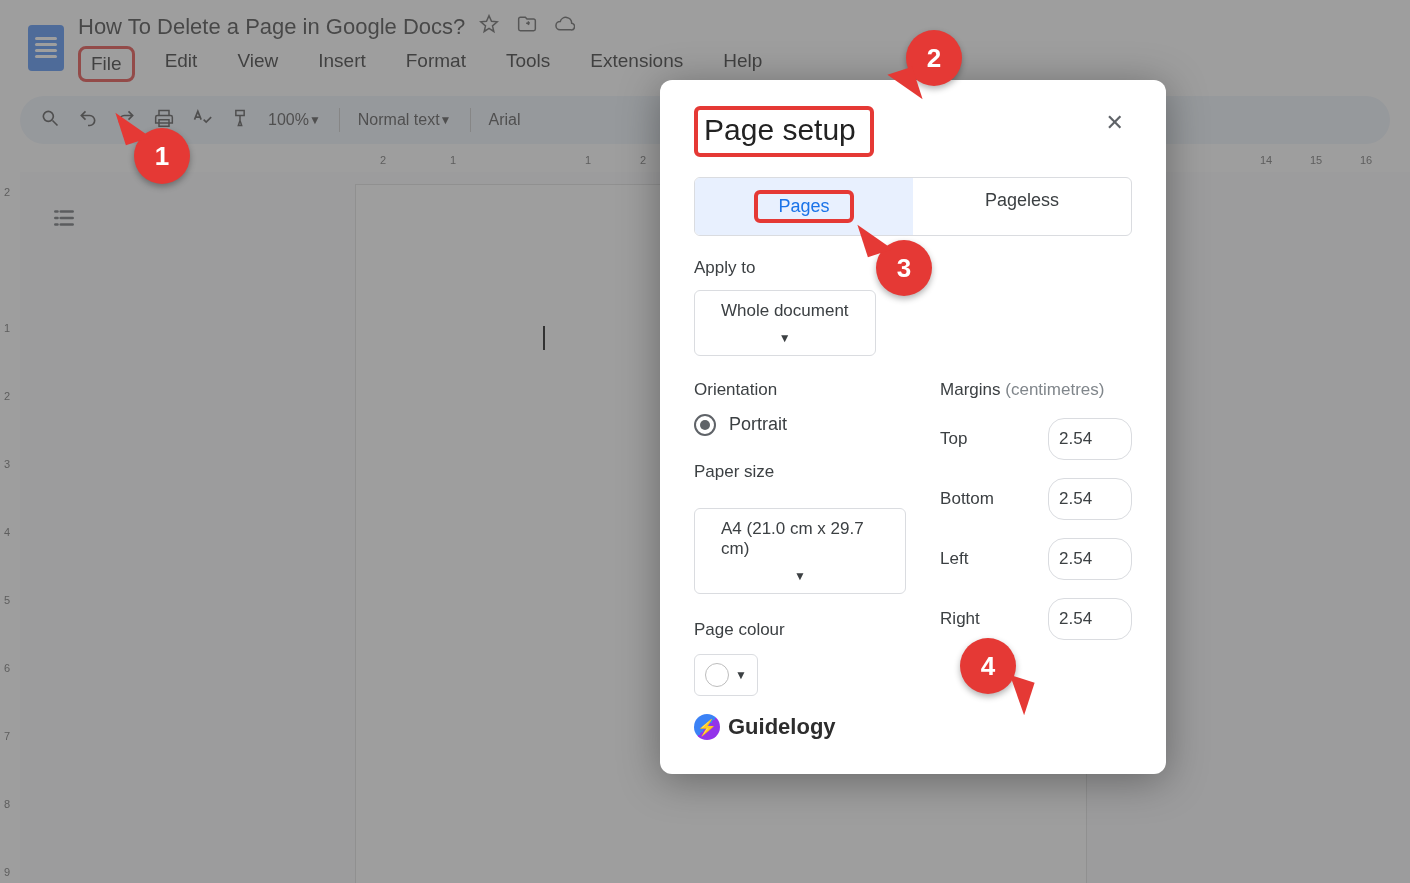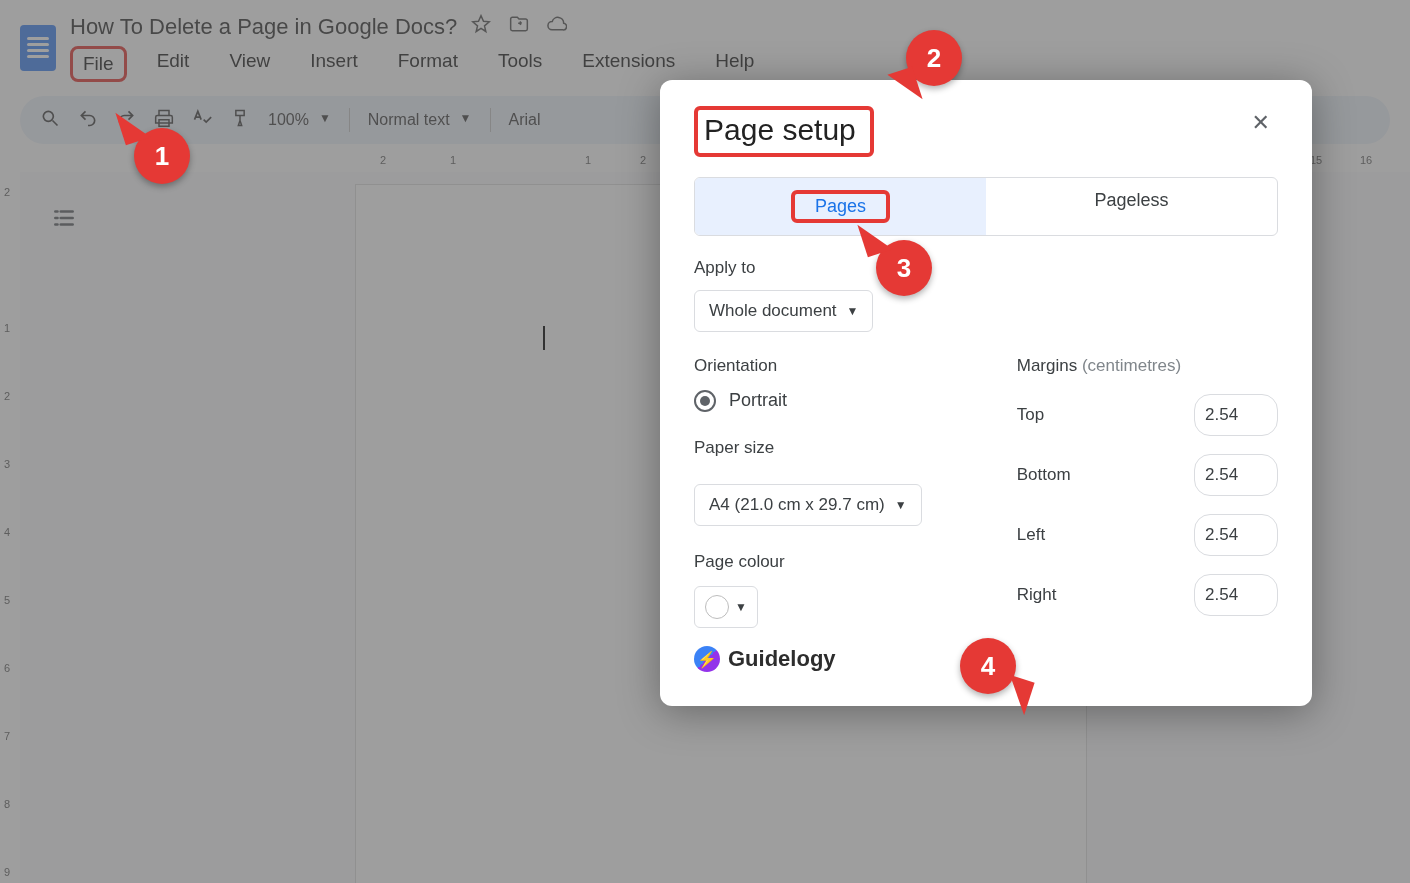--- a/index.html
+++ b/index.html
@@ -13,21 +13,21 @@
   }
   
   .app {
     position: absolute;
     inset: 0;
     background: #fff;
   }
   .topbar {
     position: absolute;
     top: 14px;
-    left: 20px;
+    left: 28px;
     right: 20px;
     display: flex;
     align-items: center;
     gap: 14px;
   }
   .docs-icon {
     width: 36px;
     height: 46px;
     background: #4285f4;
     border-radius: 4px;
@@ -74,21 +74,21 @@
     border-radius: 30px;
     display: flex;
     align-items: center;
     gap: 18px;
     padding: 0 20px;
     font-size: 16px;
     color:#444;
   }
   .tb-icon svg { width:20px; height:20px; fill:#444; }
   .tb-sep { width:1px; height:24px; background:#c7c7c7; }
-  .tb-select{ display:flex; align-items:flex-start; gap:10px;}
+  .tb-select{ display:flex; align-items:center; }
   .caret { font-size:12px; }
   
   .ruler-h {
     position:absolute;
     top:150px; left:20px; right:0; height:22px;
     border-bottom:1px solid #ddd;
     font-size:11px; color:#666;
   }
   .ruler-h .tick { position:absolute; top:4px; }
   .ruler-v {
@@ -125,21 +125,21 @@
   }
   
   .dim {
     position:absolute; inset:0;
     background:rgba(88,88,88,0.58);
   }
   
   .dialog {
     position:absolute;
     top:80px; left:660px;
-    width:652px;
+    width:506px;
     background:#fff;
     border-radius:12px;
     box-shadow:0 6px 40px rgba(0,0,0,0.35);
     padding: 26px 34px 34px 34px;
     box-sizing:border-box;
     color:#3c4043;
     font-size:17px;
   }
   .dlg-head{ display:flex; justify-content:space-between; align-items:flex-start;}
   .dlg-title{
@@ -175,22 +175,23 @@
   }
   .tab.inactive{ color:#3c4043; }
   .apply-label{ margin-top:22px; font-size:17px;}
   .select-box{
     margin-top:12px;
     display:inline-flex;
     align-items:center;
     gap:10px;
     border:1px solid #dadce0;
     border-radius:6px;
-    padding:10px 14px;
+    padding:10px 26px;
     font-size:17px;
+    flex-direction:column;
   }
   .two-col{
     display:flex;
     gap:34px;
     margin-top:24px;
   }
   .leftcol{ flex:1.05; }
   .rightcol{ flex:0.95; }
   .sec-label{ font-size:17px; color:#3c4043; margin-bottom:14px;}
   .radios{ display:flex; gap:36px; align-items:center; font-size:18px;}

